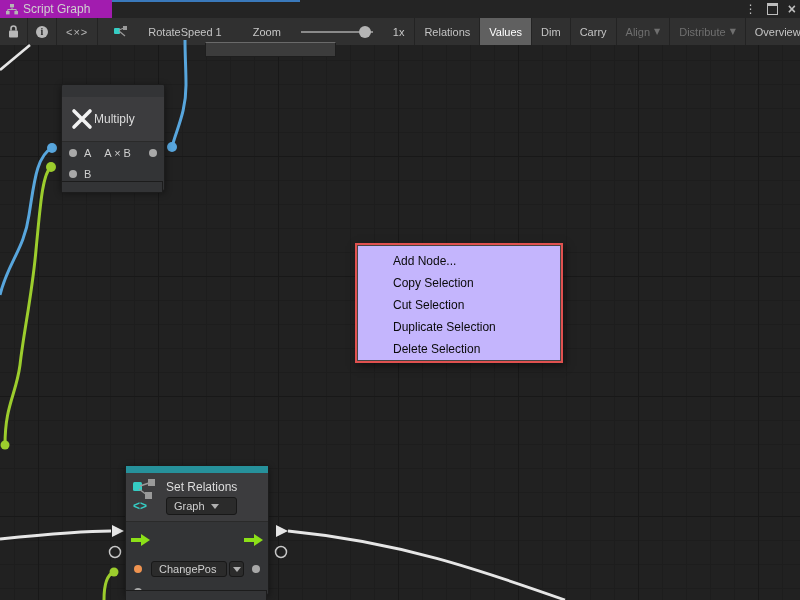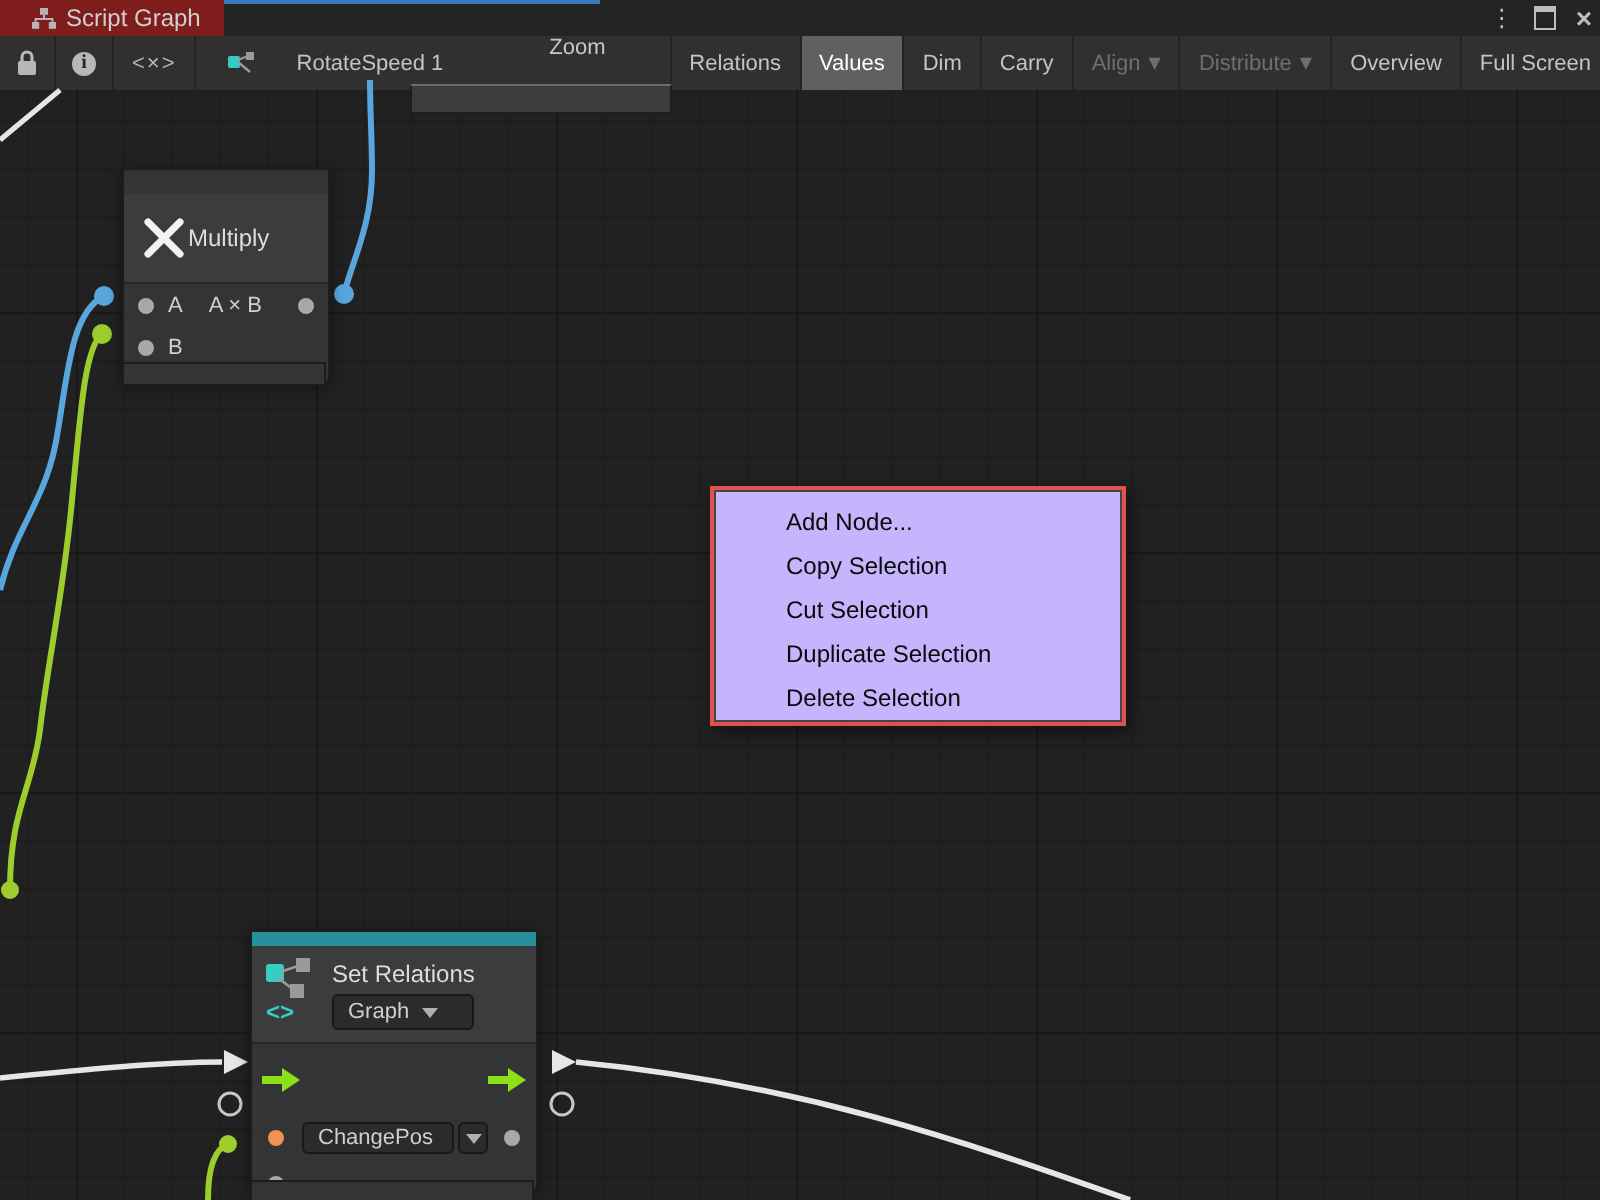--- a/index.html
+++ b/index.html
@@ -2,42 +2,42 @@
 <html><head>
 <meta charset="utf-8">
 <style>
   html,body{margin:0;padding:0;background:#111;}
   #stage{position:relative;width:800px;height:600px;overflow:hidden;
          font-family:"Liberation Sans",sans-serif;color:#c8c8c8;
          -webkit-font-smoothing:antialiased;}
 
   
   #titlebar{position:absolute;left:0;top:0;width:800px;height:18px;background:#242424;}
-  #tab{position:absolute;left:0;top:0;width:112px;height:18px;background:#7f1d1d;
-       display:flex;align-items:center;gap:5px;padding-left:16px;box-sizing:border-box;
+  #tab{position:absolute;left:0;top:0;width:112px;height:18px;background:#a21caf;
+       display:flex;align-items:center;gap:5px;padding-left:6px;box-sizing:border-box;
        font-size:12px;color:#cfcfcf;}
   #tab-accent{position:absolute;left:0;top:0;width:300px;height:2px;background:#3a79bb;}
   #win-controls{position:absolute;right:4px;top:0;height:18px;display:flex;align-items:center;gap:10px;
        font-size:13px;color:#bdbdbd;}
   #win-controls span{cursor:default;line-height:18px;}
   .menu-dots{font-family:"DejaVu Sans",sans-serif;font-size:12px;}
   .maxi{font-size:11px;border:1.5px solid #bdbdbd;width:9px;height:8px;display:inline-block;border-top-width:3px;}
   .closex{font-weight:bold;font-size:14px;}
 
   
   #toolbar{position:absolute;left:0;top:18px;width:800px;height:27px;background:#303030;
            border-bottom:1px solid #191919;display:flex;align-items:stretch;font-size:11px;}
   .tb{display:flex;align-items:center;justify-content:center;padding:0 9px;border-right:1px solid #232323;
       white-space:nowrap;color:#c4c4c4;}
   .tb.icon-btn{padding:0 8px;}
   .tb.active{background:#606060;color:#fff;}
   .tb.disabled{color:#6f6f6f;}
   .tb.no-sep{border-right:none;}
   .arrow-glyph{font-family:"DejaVu Sans",sans-serif;font-size:8px;margin-left:4px;position:relative;top:0px;}
-  #zoom-group{display:flex;align-items:center;gap:20px;padding:0 10px 0 22px;border-right:1px solid #232323;flex-direction:column;}
+  #zoom-group{display:flex;align-items:center;gap:20px;padding:0 10px 0 22px;border-right:1px solid #232323;}
   #zoom-track{position:relative;width:72px;height:2px;background:#8a8a8a;}
   #zoom-knob{position:absolute;top:-5px;left:58px;width:12px;height:12px;border-radius:50%;background:#b4b4b4;}
   .info-circle{width:12px;height:12px;border-radius:50%;background:#b8b8b8;color:#262626;
                font-size:10px;font-weight:bold;display:flex;align-items:center;justify-content:center;
                font-family:"Liberation Serif",serif;}
   .code-glyph{font-size:11px;color:#b8b8b8;letter-spacing:1px;}
 
   
   #float-box{position:absolute;left:205px;top:42px;width:131px;height:15px;background:#3c3c3c;
              border:1px solid #1e1e1e;border-top-color:#6a6a6a;box-sizing:border-box;z-index:4;}

